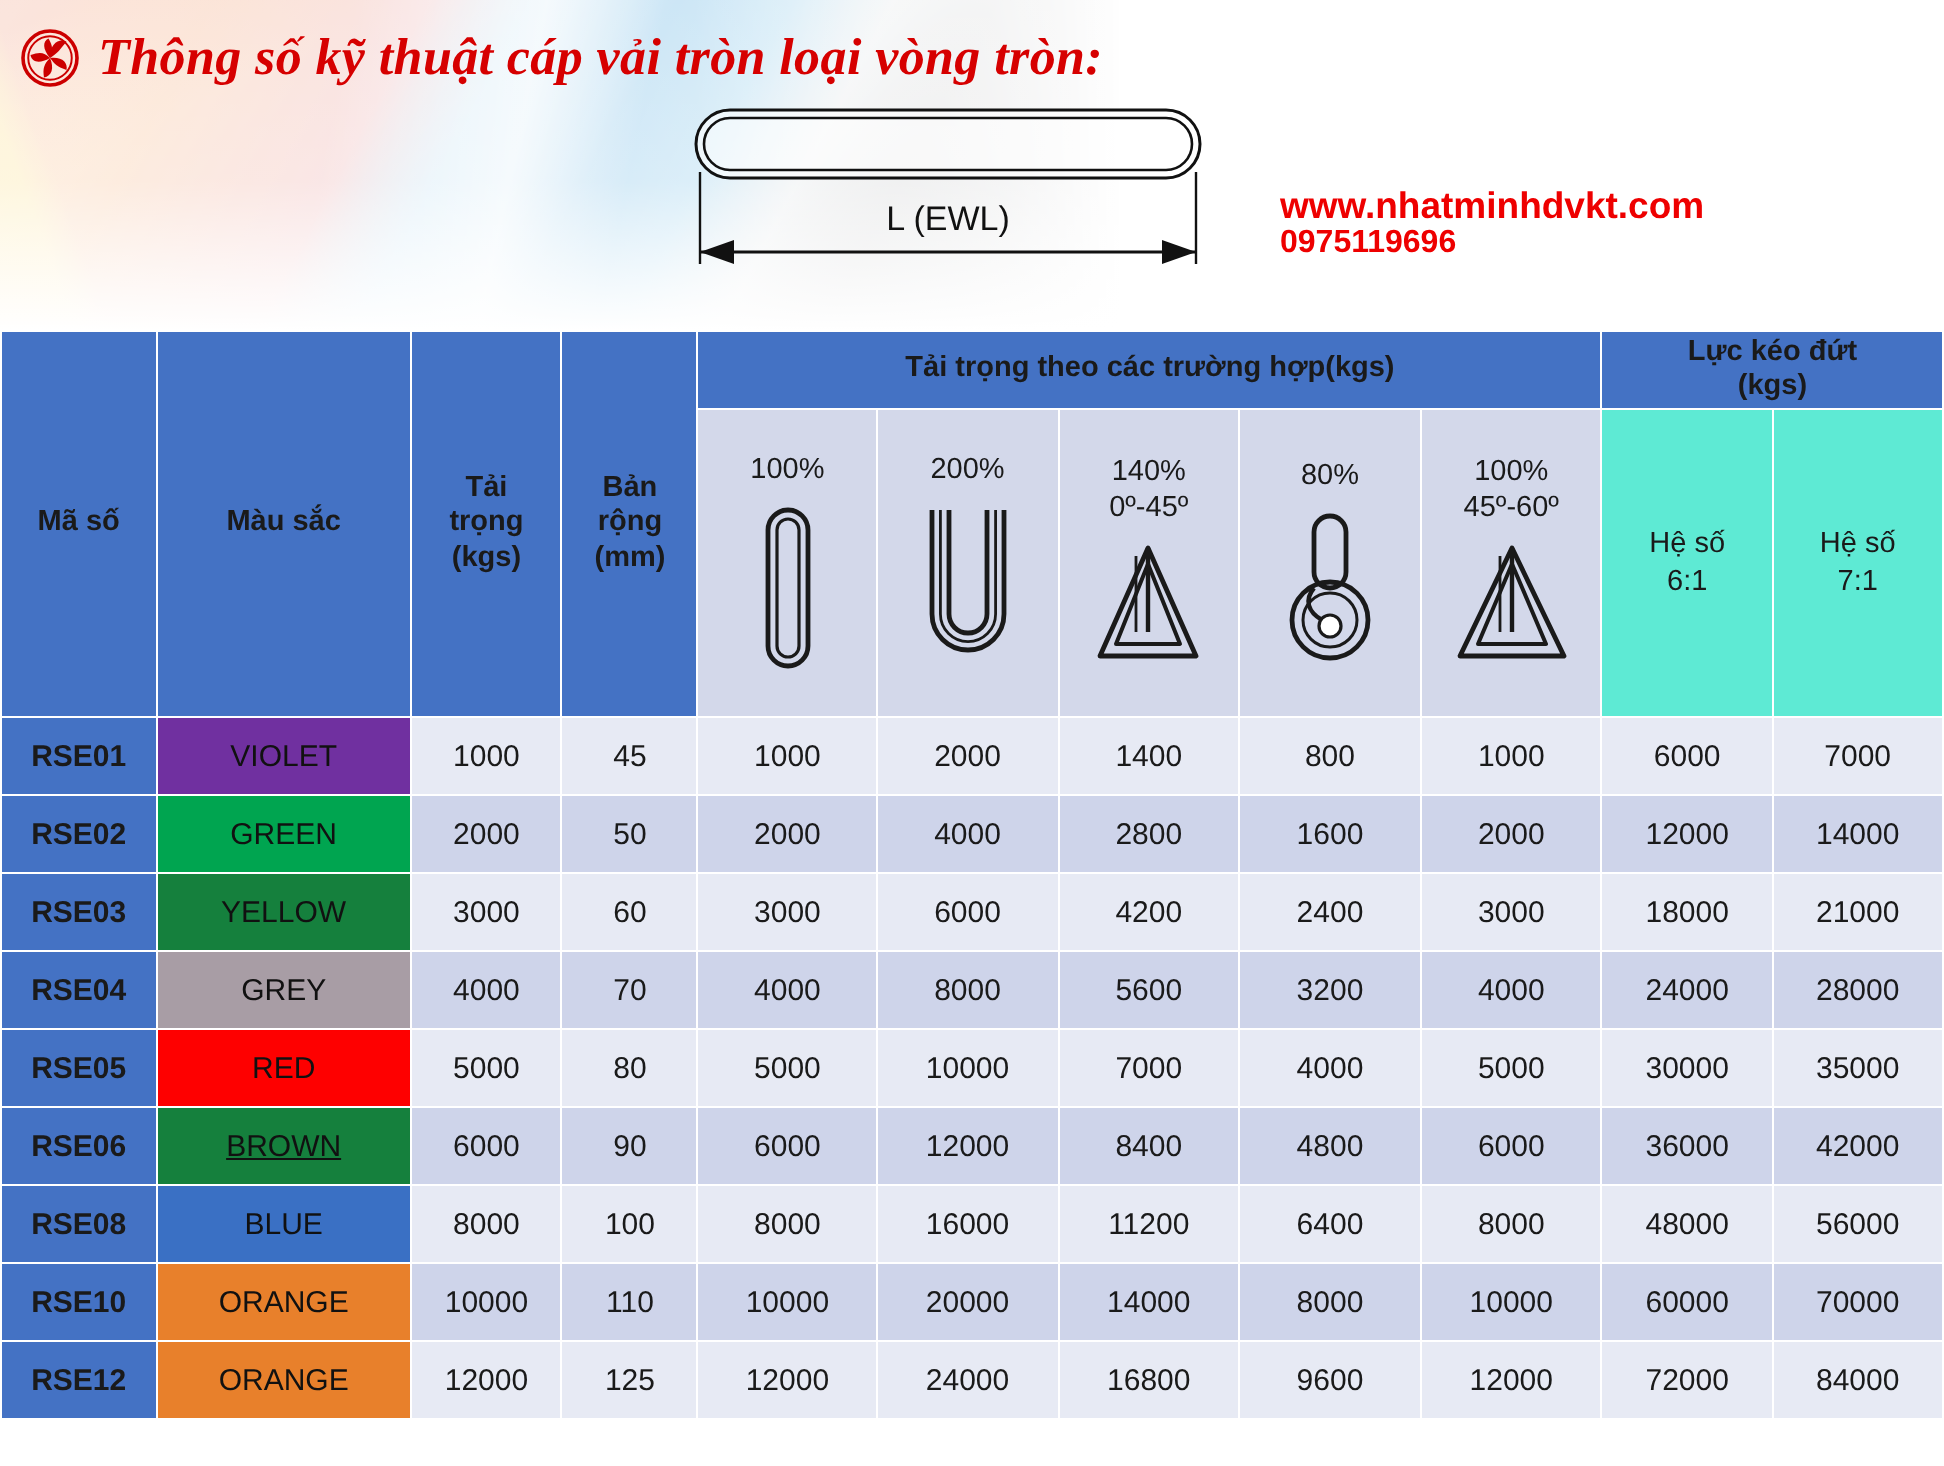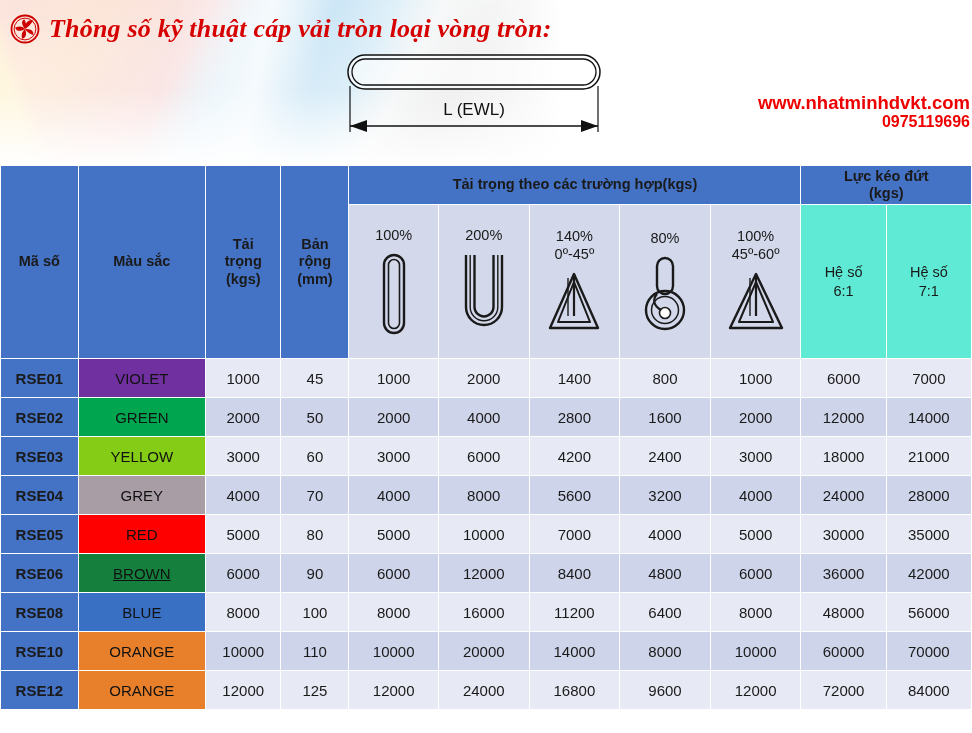--- a/index.html
+++ b/index.html
@@ -50,21 +50,21 @@
     font-family: "Liberation Serif", serif;
     font-style: italic; font-weight: bold;
     font-size: 26px; color: #d60000; white-space: nowrap;
     letter-spacing: .2px;
   }
 
   
   #diagram { position: absolute; left: 337px; top: 52px; width: 285px; height: 92px; }
   #contact {
     position: absolute; left: 640px; top: 92px; width: 330px;
-    text-align: right; color: #ee0000; font-weight: bold;
+    text-align: left; color: #ee0000; font-weight: bold;
     font-family: "Liberation Sans", sans-serif; line-height: 1.16;
   }
   #contact .line1 { font-size: 18.5px; }
   #contact .line2 { font-size: 16px; }
 
   
   #tbl {
     position: absolute; left: 0; top: 165px;
     width: 972px; border-collapse: collapse; table-layout: fixed;
   }
@@ -258,21 +258,21 @@
           <td class="num">2000</td>
           <td class="num">4000</td>
           <td class="num">2800</td>
           <td class="num">1600</td>
           <td class="num">2000</td>
           <td class="num">12000</td>
           <td class="num">14000</td>
         </tr>
         <tr class="drow row-a">
           <td class="code-cell">RSE03</td>
-          <td class="swatch" style="background: #84cc16; color: rgb(17, 17, 17);">YELLOW</td>
+          <td class="swatch" style="background: #15803d; color: rgb(17, 17, 17);">YELLOW</td>
           <td class="num">3000</td>
           <td class="num">60</td>
           <td class="num">3000</td>
           <td class="num">6000</td>
           <td class="num">4200</td>
           <td class="num">2400</td>
           <td class="num">3000</td>
           <td class="num">18000</td>
           <td class="num">21000</td>
         </tr>

